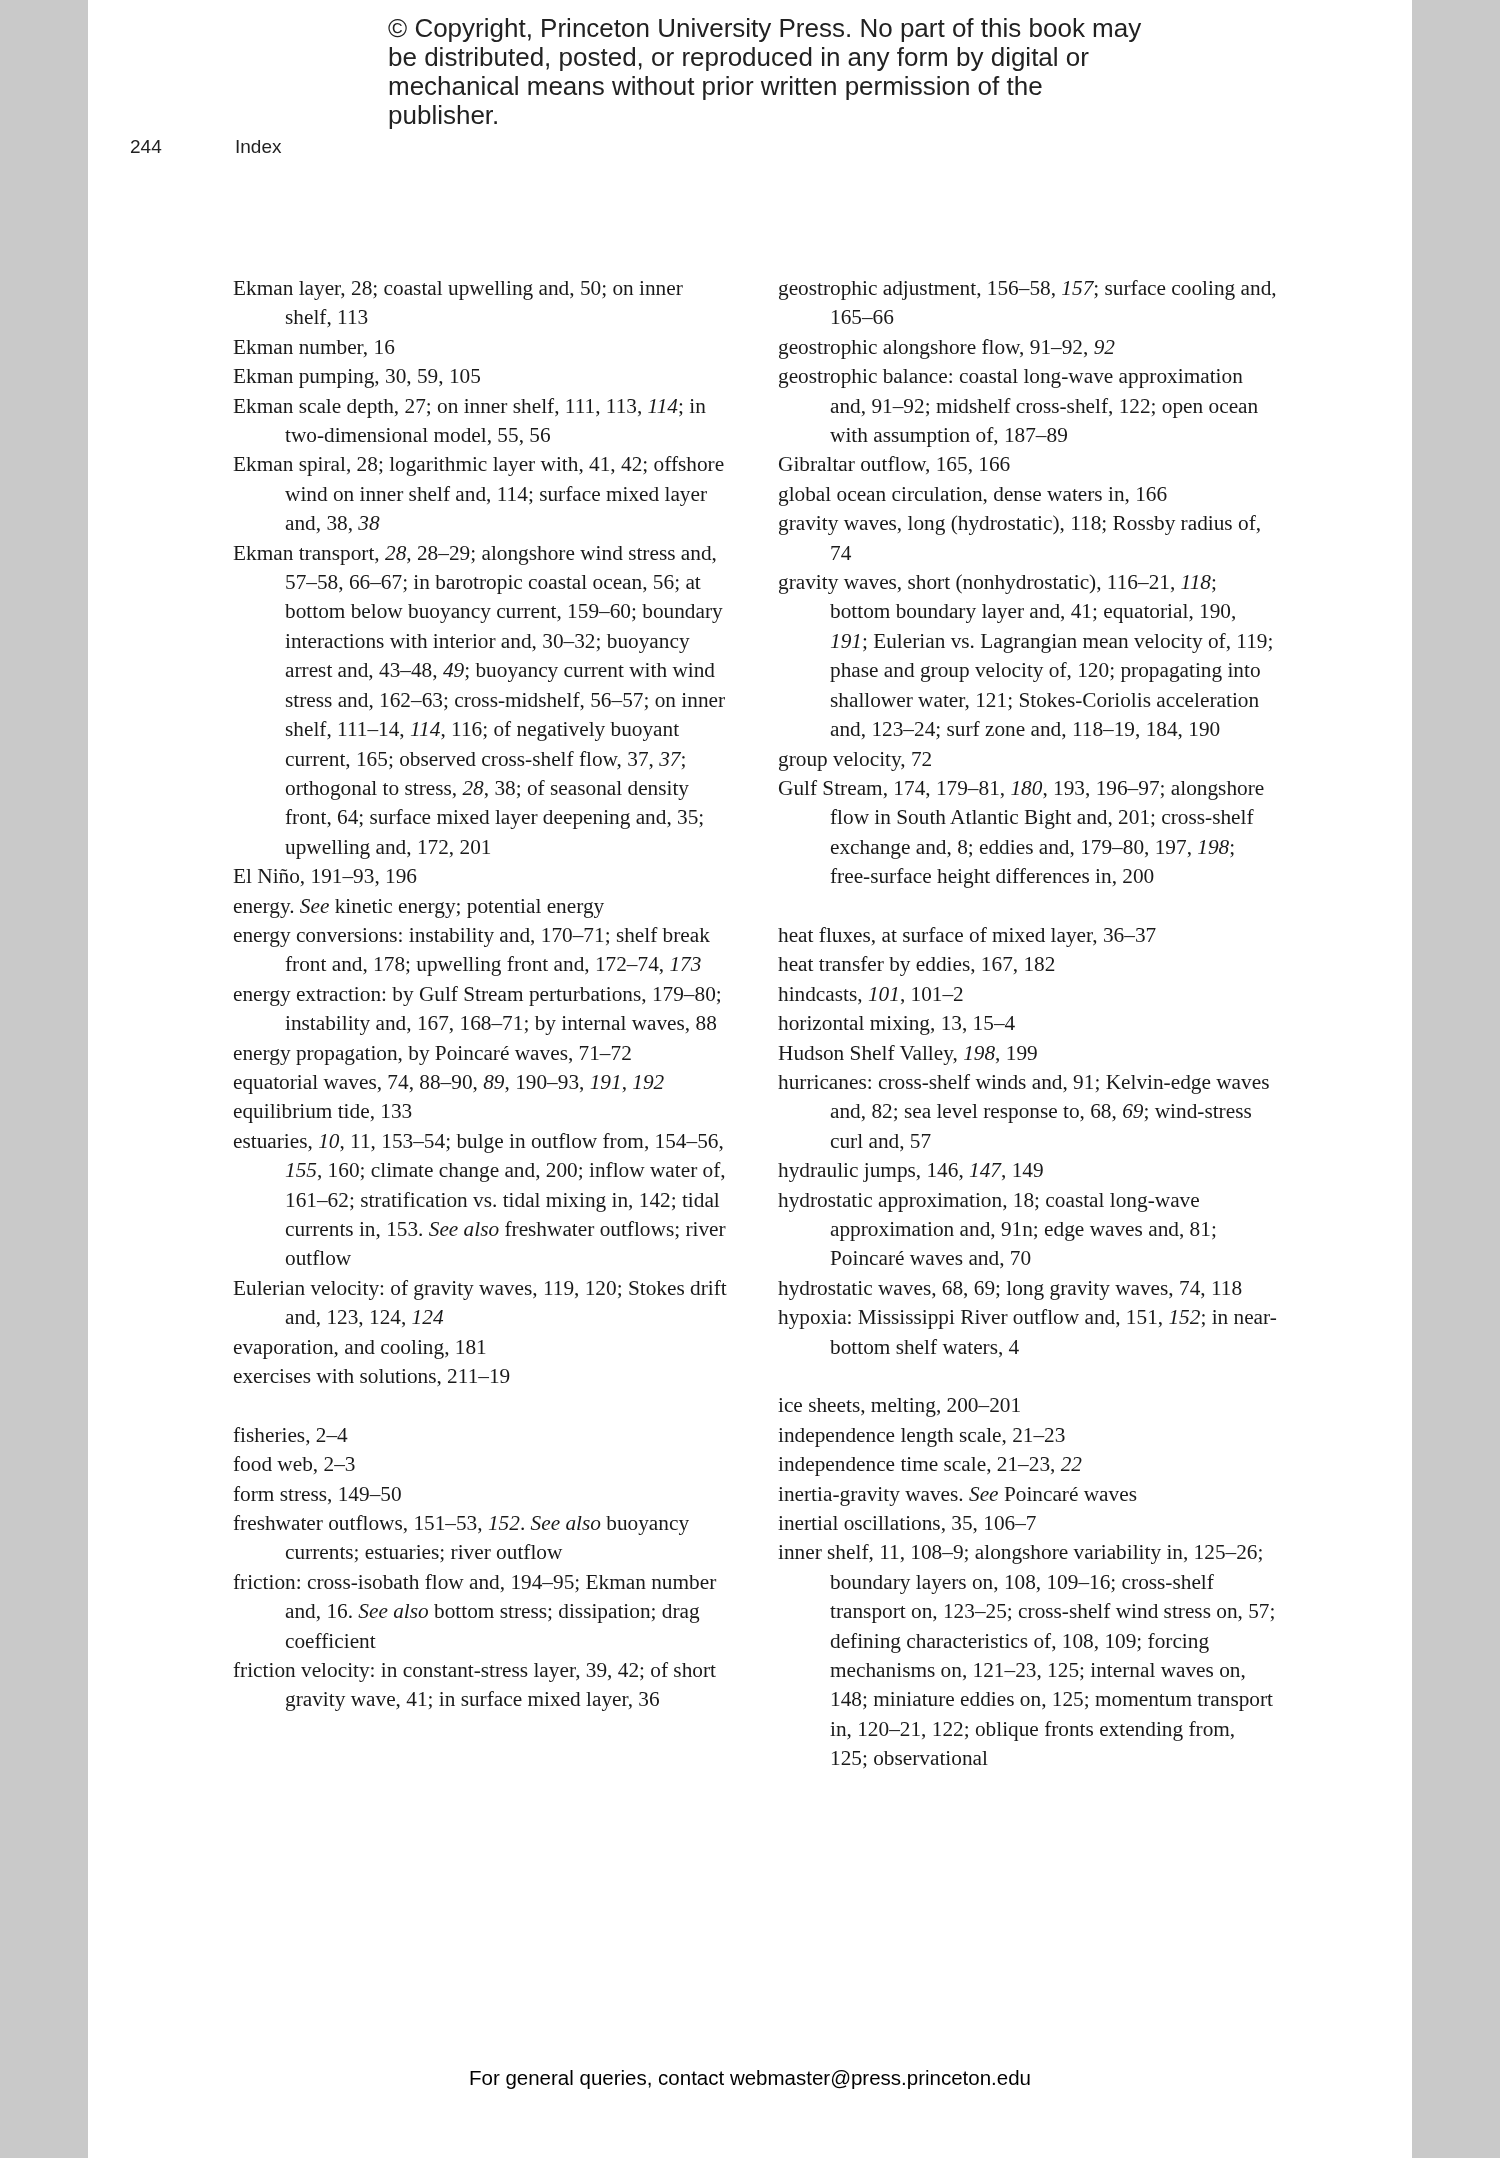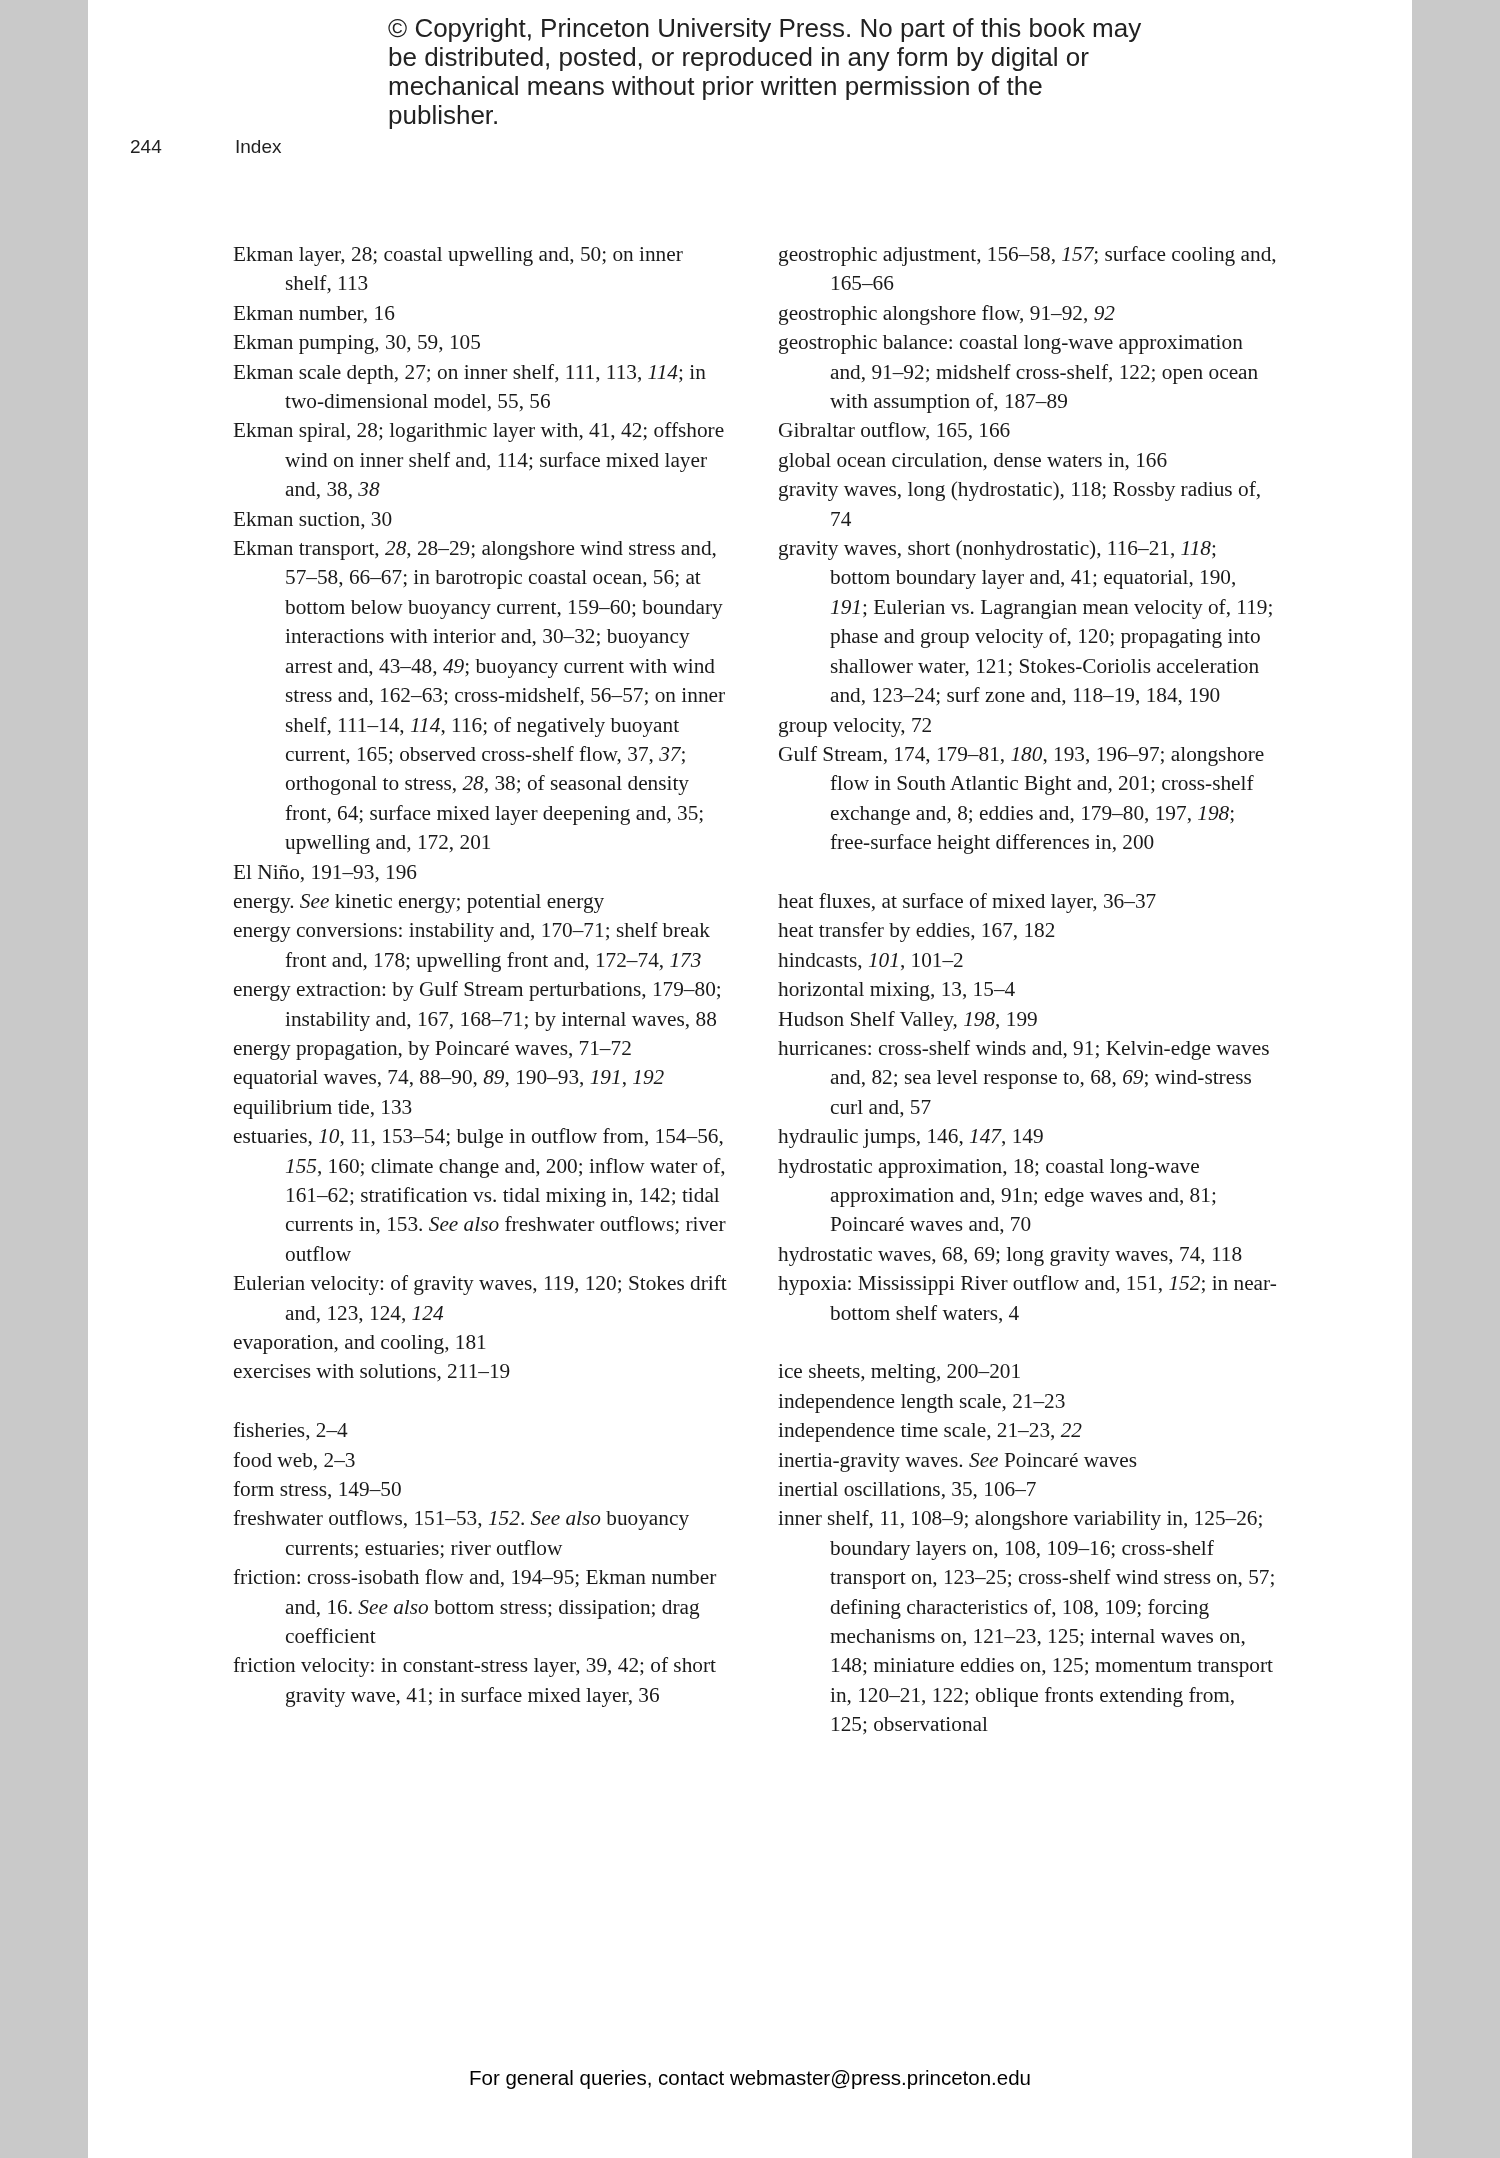--- a/index.html
+++ b/index.html
@@ -48,21 +48,21 @@
     top: 0;
   }
   .folio .label {
     position: absolute;
     left: 147px;
     top: 0;
   }
   .columns {
     position: absolute;
     left: 0;
-    top: 240px;
+    top: 274px;
     width: 1132px;
     height: 1660px;
   }
   .col {
     position: absolute;
     top: 0;
     width: 500px;
     font-size: 21.3px;
     line-height: 29.4px;
     color: #1a1a1a;
@@ -104,21 +104,20 @@
     <span class="label">Index</span>
   </div>
 
   <div class="columns">
     <div class="col left" id="col-left">
         <div class="entry">Ekman layer, 28; coastal upwelling and, 50; on inner shelf, 113</div>
         <div class="entry">Ekman number, 16</div>
         <div class="entry">Ekman pumping, 30, 59, 105</div>
         <div class="entry">Ekman scale depth, 27; on inner shelf, 111, 113, <i>114</i>; in two-dimensional model, 55, 56</div>
         <div class="entry">Ekman spiral, 28; logarithmic layer with, 41, 42; offshore wind on inner shelf and, 114; surface mixed layer and, 38, <i>38</i></div>
-        <div class="entry">Ekman suction, 30</div>
         <div class="entry">Ekman transport, <i>28</i>, 28–29; alongshore wind stress and, 57–58, 66–67; in barotropic coastal ocean, 56; at bottom below buoyancy current, 159–60; boundary interactions with interior and, 30–32; buoyancy arrest and, 43–48, <i>49</i>; buoyancy current with wind stress and, 162–63; cross-midshelf, 56–57; on inner shelf, 111–14, <i>114</i>, 116; of negatively buoyant current, 165; observed cross-shelf flow, 37, <i>37</i>; orthogonal to stress, <i>28</i>, 38; of seasonal density front, 64; surface mixed layer deepening and, 35; upwelling and, 172, 201</div>
         <div class="entry">El Niño, 191–93, 196</div>
         <div class="entry">energy. <i>See</i> kinetic energy; potential energy</div>
         <div class="entry">energy conversions: instability and, 170–71; shelf break front and, 178; upwelling front and, 172–74, <i>173</i></div>
         <div class="entry">energy extraction: by Gulf Stream perturbations, 179–80; instability and, 167, 168–71; by internal waves, 88</div>
         <div class="entry">energy propagation, by Poincaré waves, 71–72</div>
         <div class="entry">equatorial waves, 74, 88–90, <i>89</i>, 190–93, <i>191</i>, <i>192</i></div>
         <div class="entry">equilibrium tide, 133</div>
         <div class="entry">estuaries, <i>10</i>, 11, 153–54; bulge in outflow from, 154–56, <i>155</i>, 160; climate change and, 200; inflow water of, 161–62; stratification vs. tidal mixing in, 142; tidal currents in, 153. <i>See also</i> freshwater outflows; river outflow</div>
         <div class="entry">Eulerian velocity: of gravity waves, 119, 120; Stokes drift and, 123, 124, <i>124</i></div>

